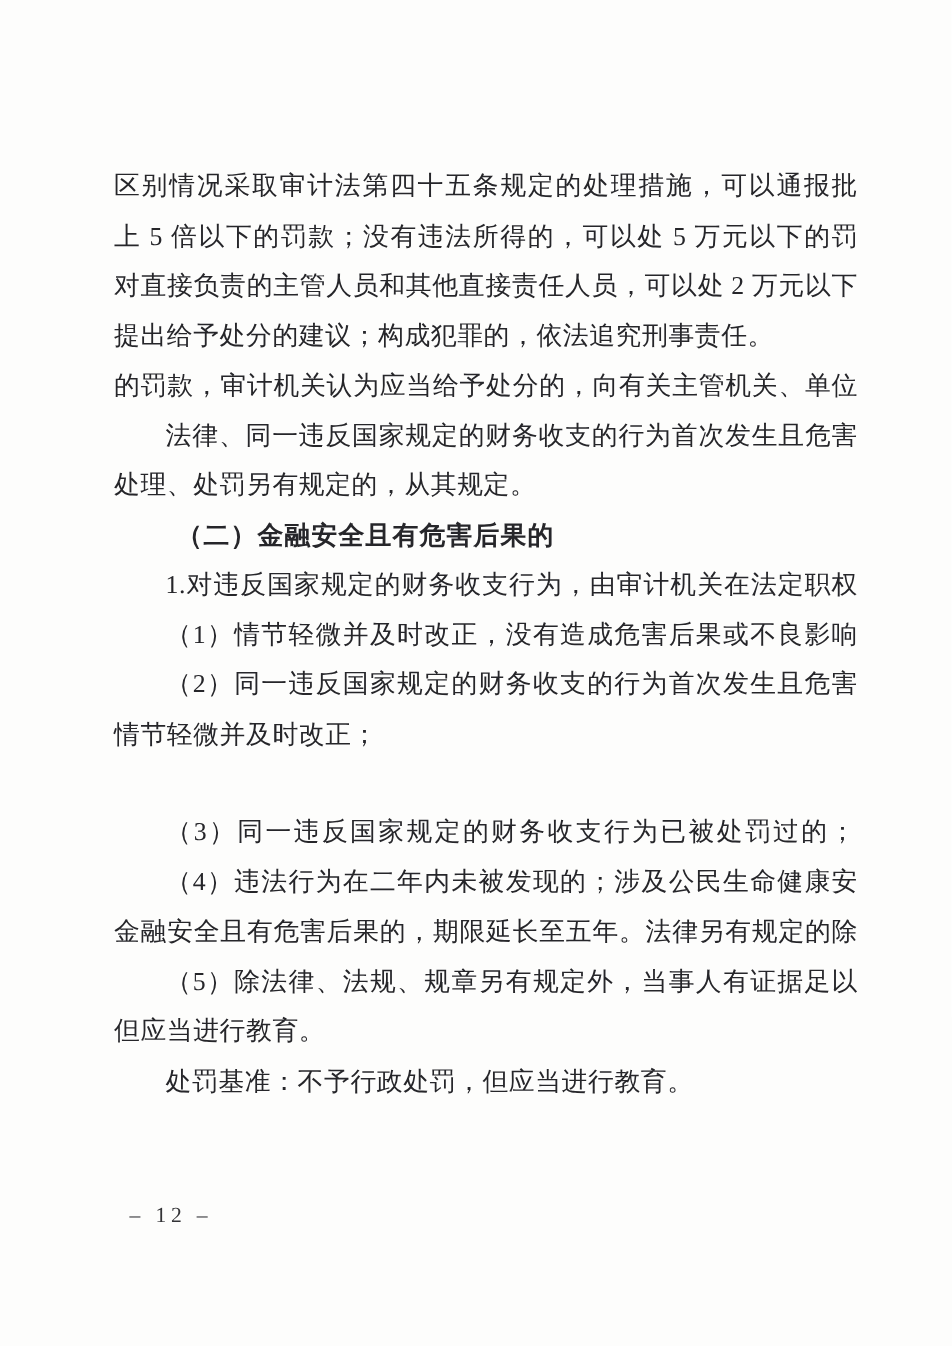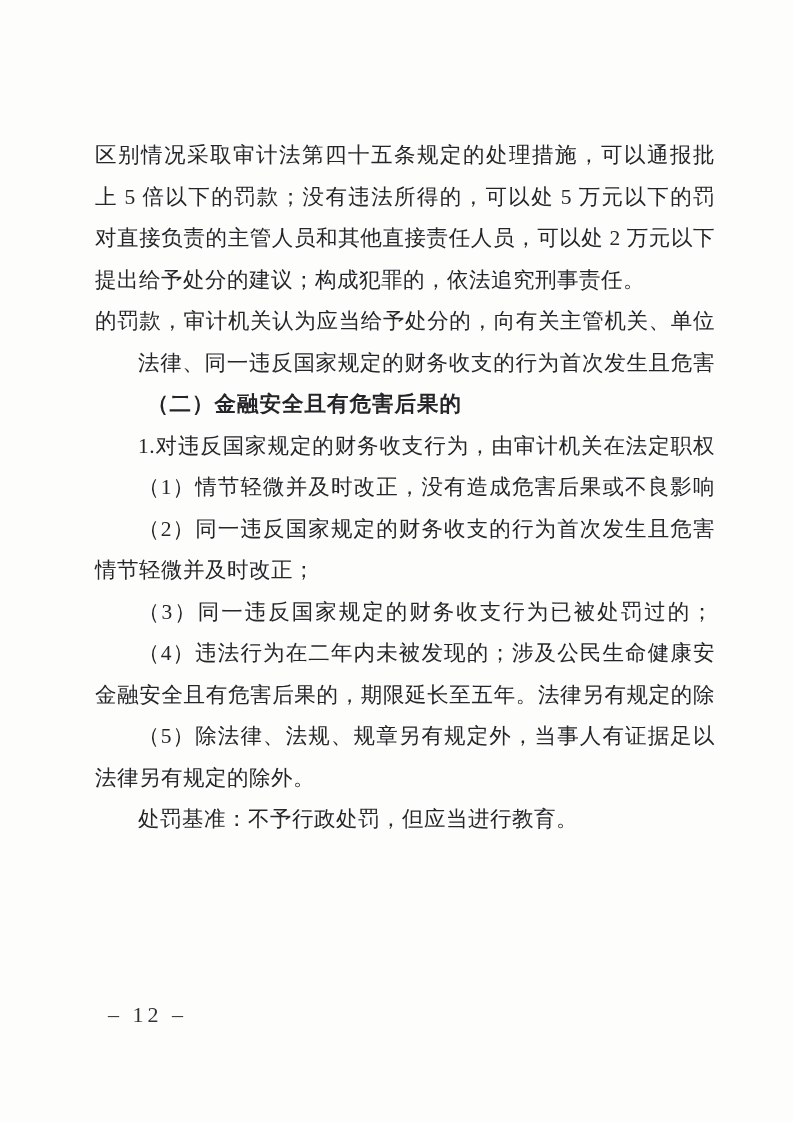--- a/index.html
+++ b/index.html
@@ -42,47 +42,49 @@
     padding-left: 43px;
     width: 577px;
   }
   .line.heading {
     font-weight: 700;
     padding-left: 52px;
     letter-spacing: 1px;
   }
   .line.spread {
     letter-spacing: 2px;
+    margin-top: 40px;
   }
   .page-number {
     position: absolute;
     left: 108px;
     top: 1002px;
-    font-size: 22px;
+    font-size: 18px;
     letter-spacing: 4px;
     color: #333336;
   }
 </style>
 </head>
 <body>
 
 <div class="page">
   <div class="textblock">
     <div class="line fill">区别情况采取审计法第四十五条规定的处理措施，可以通报批评，</div>
     <div class="line fill">上 5 倍以下的罚款；没有违法所得的，可以处 5 万元以下的罚款；</div>
     <div class="line fill">对直接负责的主管人员和其他直接责任人员，可以处 2 万元以下</div>
     <div class="line">提出给予处分的建议；构成犯罪的，依法追究刑事责任。</div>
     <div class="line fill">的罚款，审计机关认为应当给予处分的，向有关主管机关、单位</div>
     <div class="line indent fill">法律、同一违反国家规定的财务收支的行为首次发生且危害后</div>
+    <div class="line">处理、处罚另有规定的，从其规定。</div>
     <div class="line heading">（二）金融安全且有危害后果的</div>
     <div class="line indent fill">1.对违反国家规定的财务收支行为，由审计机关在法定职权</div>
     <div class="line indent fill">（1）情节轻微并及时改正，没有造成危害后果或不良影响的；</div>
     <div class="line indent fill">（2）同一违反国家规定的财务收支的行为首次发生且危害后</div>
     <div class="line">情节轻微并及时改正；</div>
     <div class="line indent spread">（3）同一违反国家规定的财务收支行为已被处罚过的；</div>
     <div class="line indent fill">（4）违法行为在二年内未被发现的；涉及公民生命健康安全、</div>
     <div class="line fill">金融安全且有危害后果的，期限延长至五年。法律另有规定的除外；</div>
     <div class="line indent fill">（5）除法律、法规、规章另有规定外，当事人有证据足以证</div>
-    <div class="line">法律另有规定的除外。</div>
+    <div class="line">但应当进行教育。</div>
     <div class="line indent">处罚基准：不予行政处罚，但应当进行教育。</div>
   </div>
   <div class="page-number">– 12 –</div>
 </div>
 
 </body></html>

